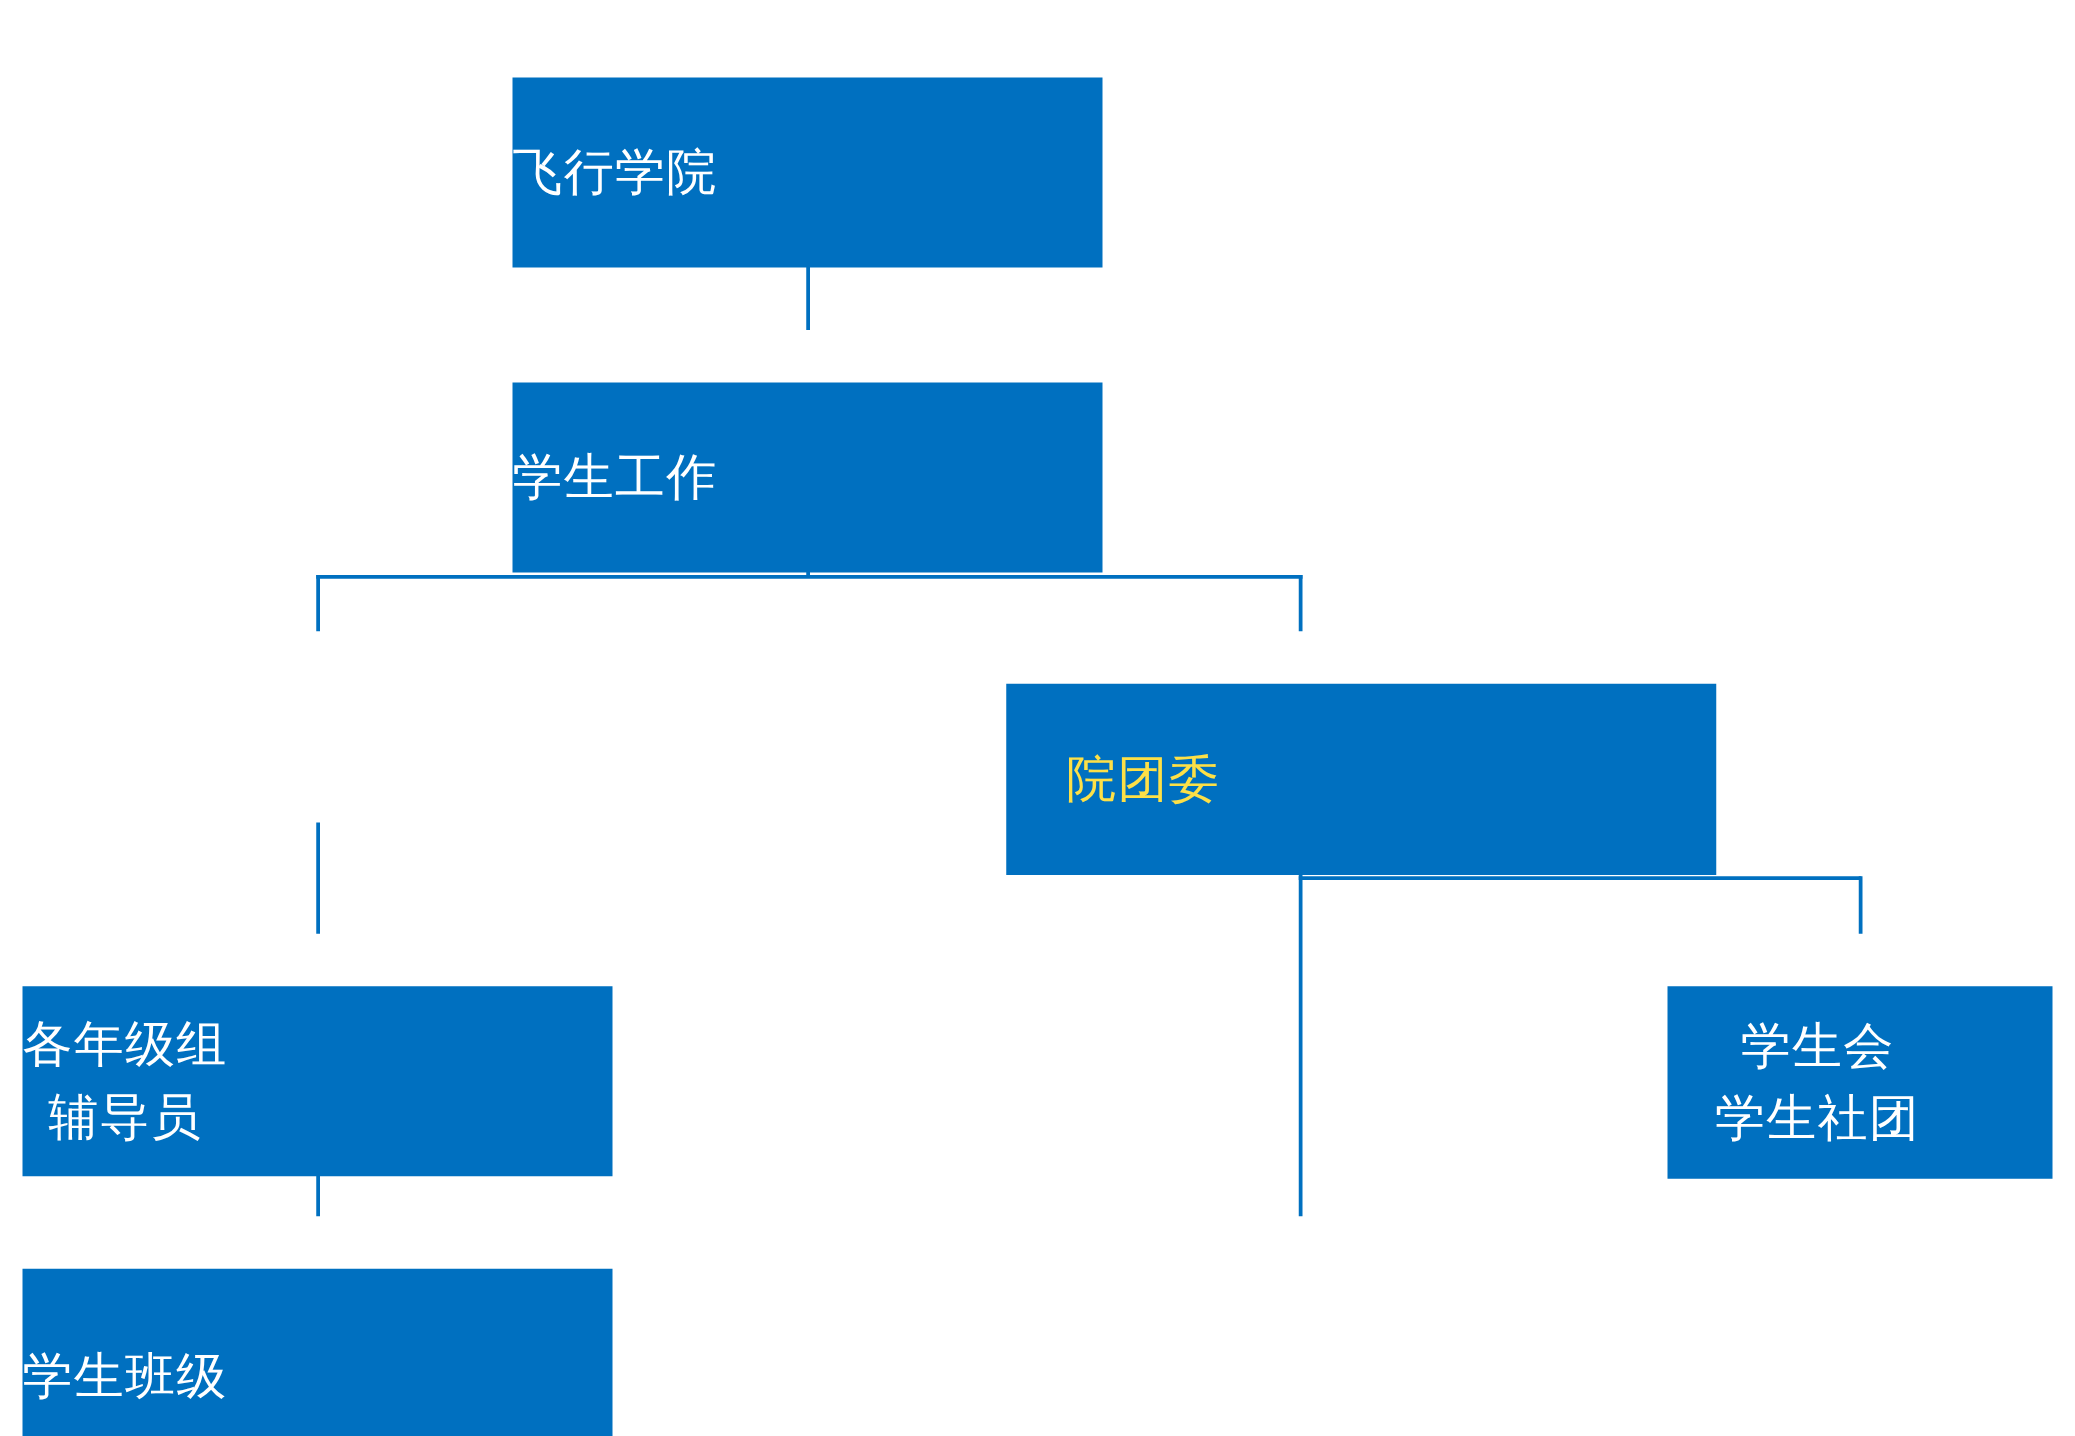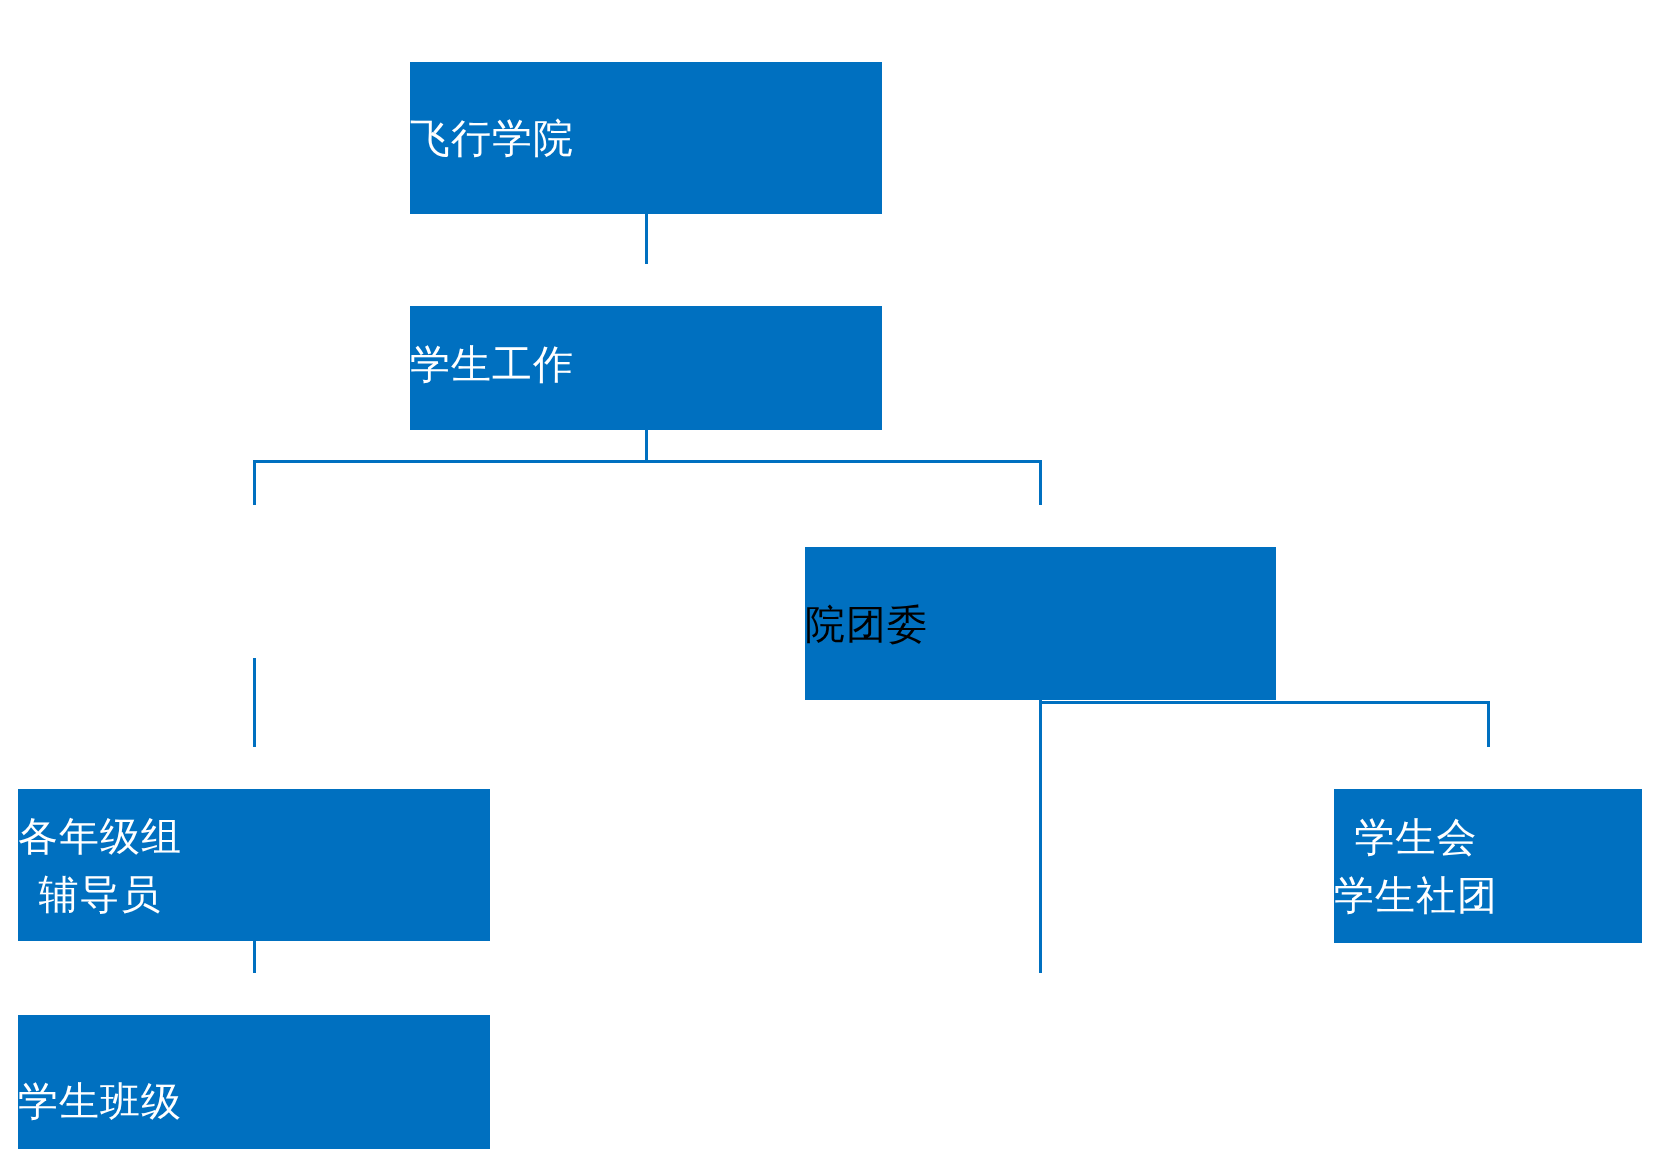--- a/index.html
+++ b/index.html
@@ -51,35 +51,35 @@
   <div class="conn" style="left: 252.5px; top: 658px; width: 3px; height: 89px; background: rgb(0, 112, 192);"></div>
   <div class="conn" style="left: 252.5px; top: 899px; width: 3px; height: 74px; background: rgb(0, 112, 192);"></div>
   <div class="conn" style="left: 1038.5px; top: 658px; width: 3px; height: 315px; background: rgb(0, 112, 192);"></div>
   <div class="conn" style="left: 1038.5px; top: 700.5px; width: 450px; height: 3px; background: rgb(0, 112, 192);"></div>
   <div class="conn" style="left: 1486.5px; top: 700.5px; width: 3px; height: 46.5px; background: rgb(0, 112, 192);"></div>
 
   <div class="node" style="left: 410px; top: 20px; width: 472px; height: 152px; background: rgb(0, 112, 192); color: rgb(255, 255, 255);">
     <span class="label">飞行学院</span>
   </div>
 
-  <div class="node" style="left: 410px; top: 264px; width: 472px; height: 124px; background: rgb(0, 112, 192); color: rgb(255, 255, 255); font-family: Liberation Mono, monospace;">
+  <div class="node" style="left: 410px; top: 264px; width: 472px; height: 152px; background: rgb(0, 112, 192); color: rgb(255, 255, 255);">
     <span class="label">学生工作</span>
   </div>
 
 
-  <div class="node" style="left: 805px; top: 505px; width: 471px; height: 153px; background: rgb(0, 112, 192); color: #000000;">
+  <div class="node" style="left: 805px; top: 505px; width: 568px; height: 153px; background: rgb(0, 112, 192); color: #fde047; padding-left: 48px;">
     <span class="label">院团委</span>
   </div>
 
   <div class="node" style="left: 18px; top: 747px; width: 472px; height: 152px; background: rgb(0, 112, 192); color: rgb(255, 255, 255);">
     <span class="label">各年级组
 辅导员</span>
   </div>
 
-  <div class="node" style="left: 1334px; top: 747px; width: 308px; height: 154px; background: rgb(0, 112, 192); color: rgb(255, 255, 255);">
+  <div class="node" style="left: 1334px; top: 747px; width: 308px; height: 154px; background: rgb(0, 112, 192); color: rgb(255, 255, 255); padding-left: 38px;">
     <span class="label">学生会
 学生社团</span>
   </div>
 
   <div class="node" style="left: 18px; top: 973px; width: 472px; height: 172px; background: rgb(0, 112, 192); color: rgb(255, 255, 255);">
     <span class="label">学生班级</span>
   </div>
 
 
 </div>

